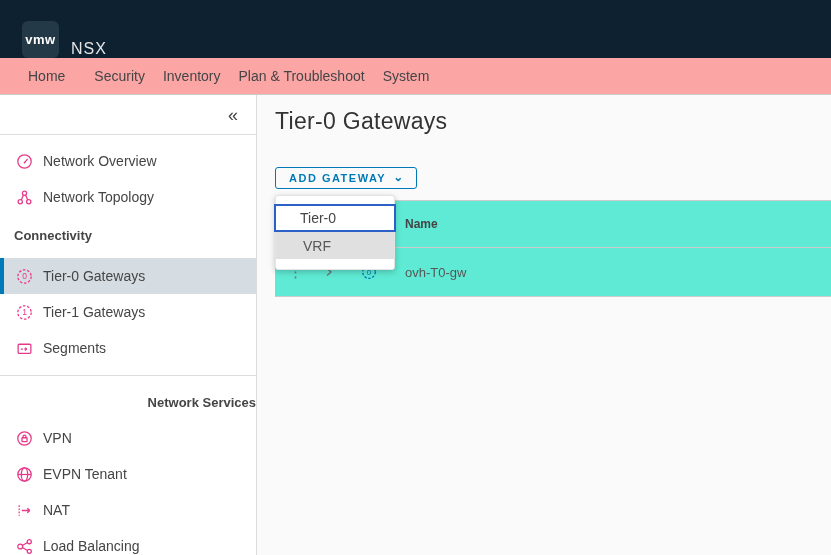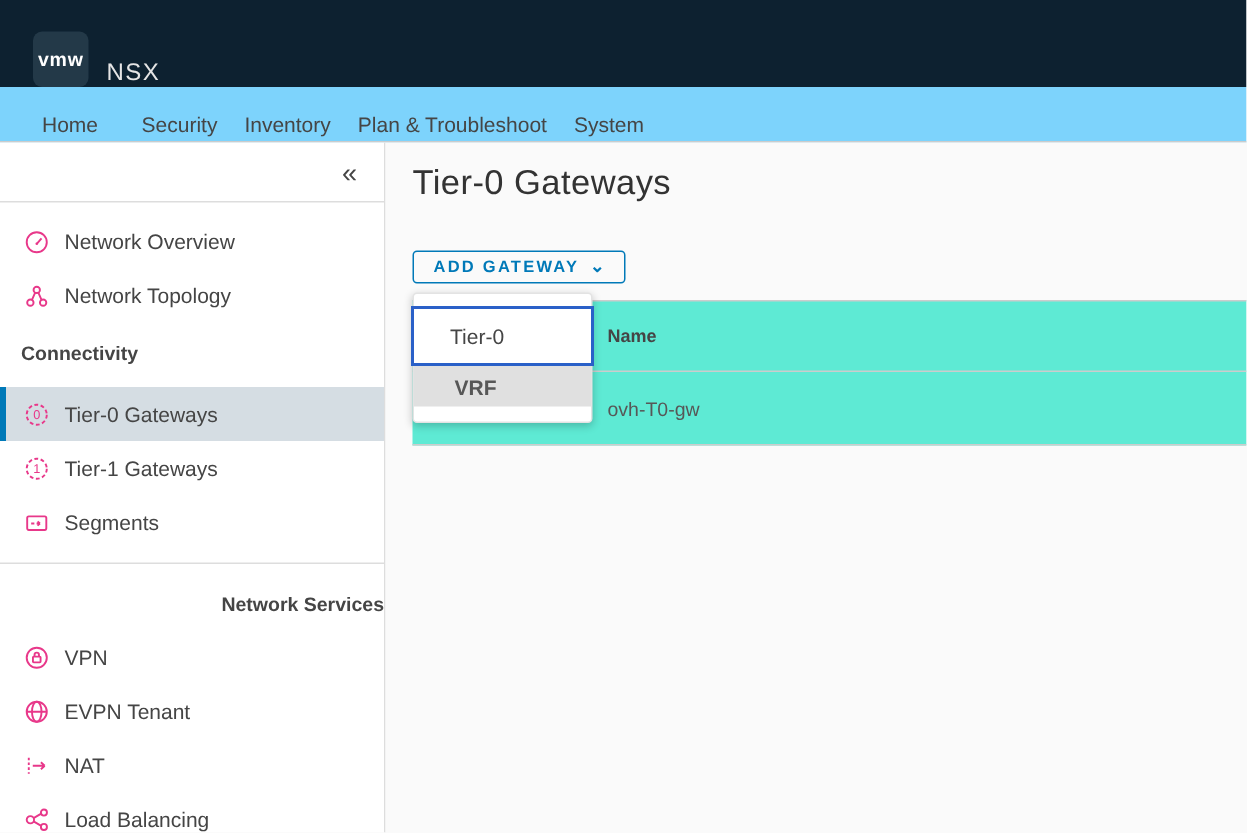--- a/index.html
+++ b/index.html
@@ -7,22 +7,22 @@
     font-family:"Liberation Sans", sans-serif; background:#fafafa; }
 
   
   .appbar { height:58px; background:#0d2130; display:flex; align-items:flex-end; padding-left:22px; }
   .logo-box { width:37px; height:37px; background:#233948; border-radius:6px;
     display:flex; align-items:center; justify-content:center;
     color:#fff; font-size:13px; font-weight:bold; letter-spacing:.5px; }
   .product-name { color:#e5e5e5; font-size:16px; letter-spacing:1px; margin-left:12px; }
 
   
-  .topnav { height:37px; background:#7dd3fc; border-bottom:1px solid #ccc;
-    display:flex; align-items:flex-end; padding-left:24px; column-gap:10px; }
+  .topnav { height:37px; background:#fca5a5; border-bottom:1px solid #ccc;
+    display:flex; align-items:center; padding-left:24px; column-gap:10px; }
   .tab { display:flex; align-items:center; padding:0 4px; font-size:14px; color:#454545;
     cursor:pointer; border-bottom:3px solid transparent; padding-top:3px; }
   .tab.active { color:#2e3a42; border-bottom-color:#0072a3; }
   .nav-divider { width:1px; background:#ddd; margin:7px 0; }
 
   
   .shell { display:flex; height:460px; }
 
   
   .sidebar { width:257px; background:#fff; border-right:1px solid #ddd; flex:none; }
@@ -62,23 +62,23 @@
     color:#737373; cursor:pointer; }
   .row-gwicon { position:absolute; left:86px; top:50%; transform:translateY(-50%);
     color:#0079b8; }
   .cell-name { padding-left:130px; font-size:13px; color:#575757; }
 
   
   .dropdown { position:absolute; left:18px; top:100px; width:120px; z-index:20;
     background:#fff; border:1px solid #e3e3e3; border-radius:3px; padding:8px 0 10px 0;
     box-shadow:0 2px 6px rgba(0,0,0,.22); }
   .dd-item { font-size:14px; color:#575757; cursor:pointer; display:flex; align-items:center; }
-  .dd-tier0 { height:40px; border:2px solid #2a60c8; margin:0 -2px; background:#fff;
+  .dd-tier0 { height:28px; border:2px solid #2a60c8; margin:0 -2px; background:#fff;
     padding-left:24px; color:#454545; }
-  .dd-vrf { height:27px; background:#e0e0e0; padding-left:27px;font-weight:bold; }
+  .dd-vrf { height:27px; background:#e0e0e0; padding-left:27px; }
 
   svg { display:block; }
 </style>
 </head>
 <body>
 
 <div class="appbar">
   <div class="logo-box">
     <span>vmw</span>
   </div>

